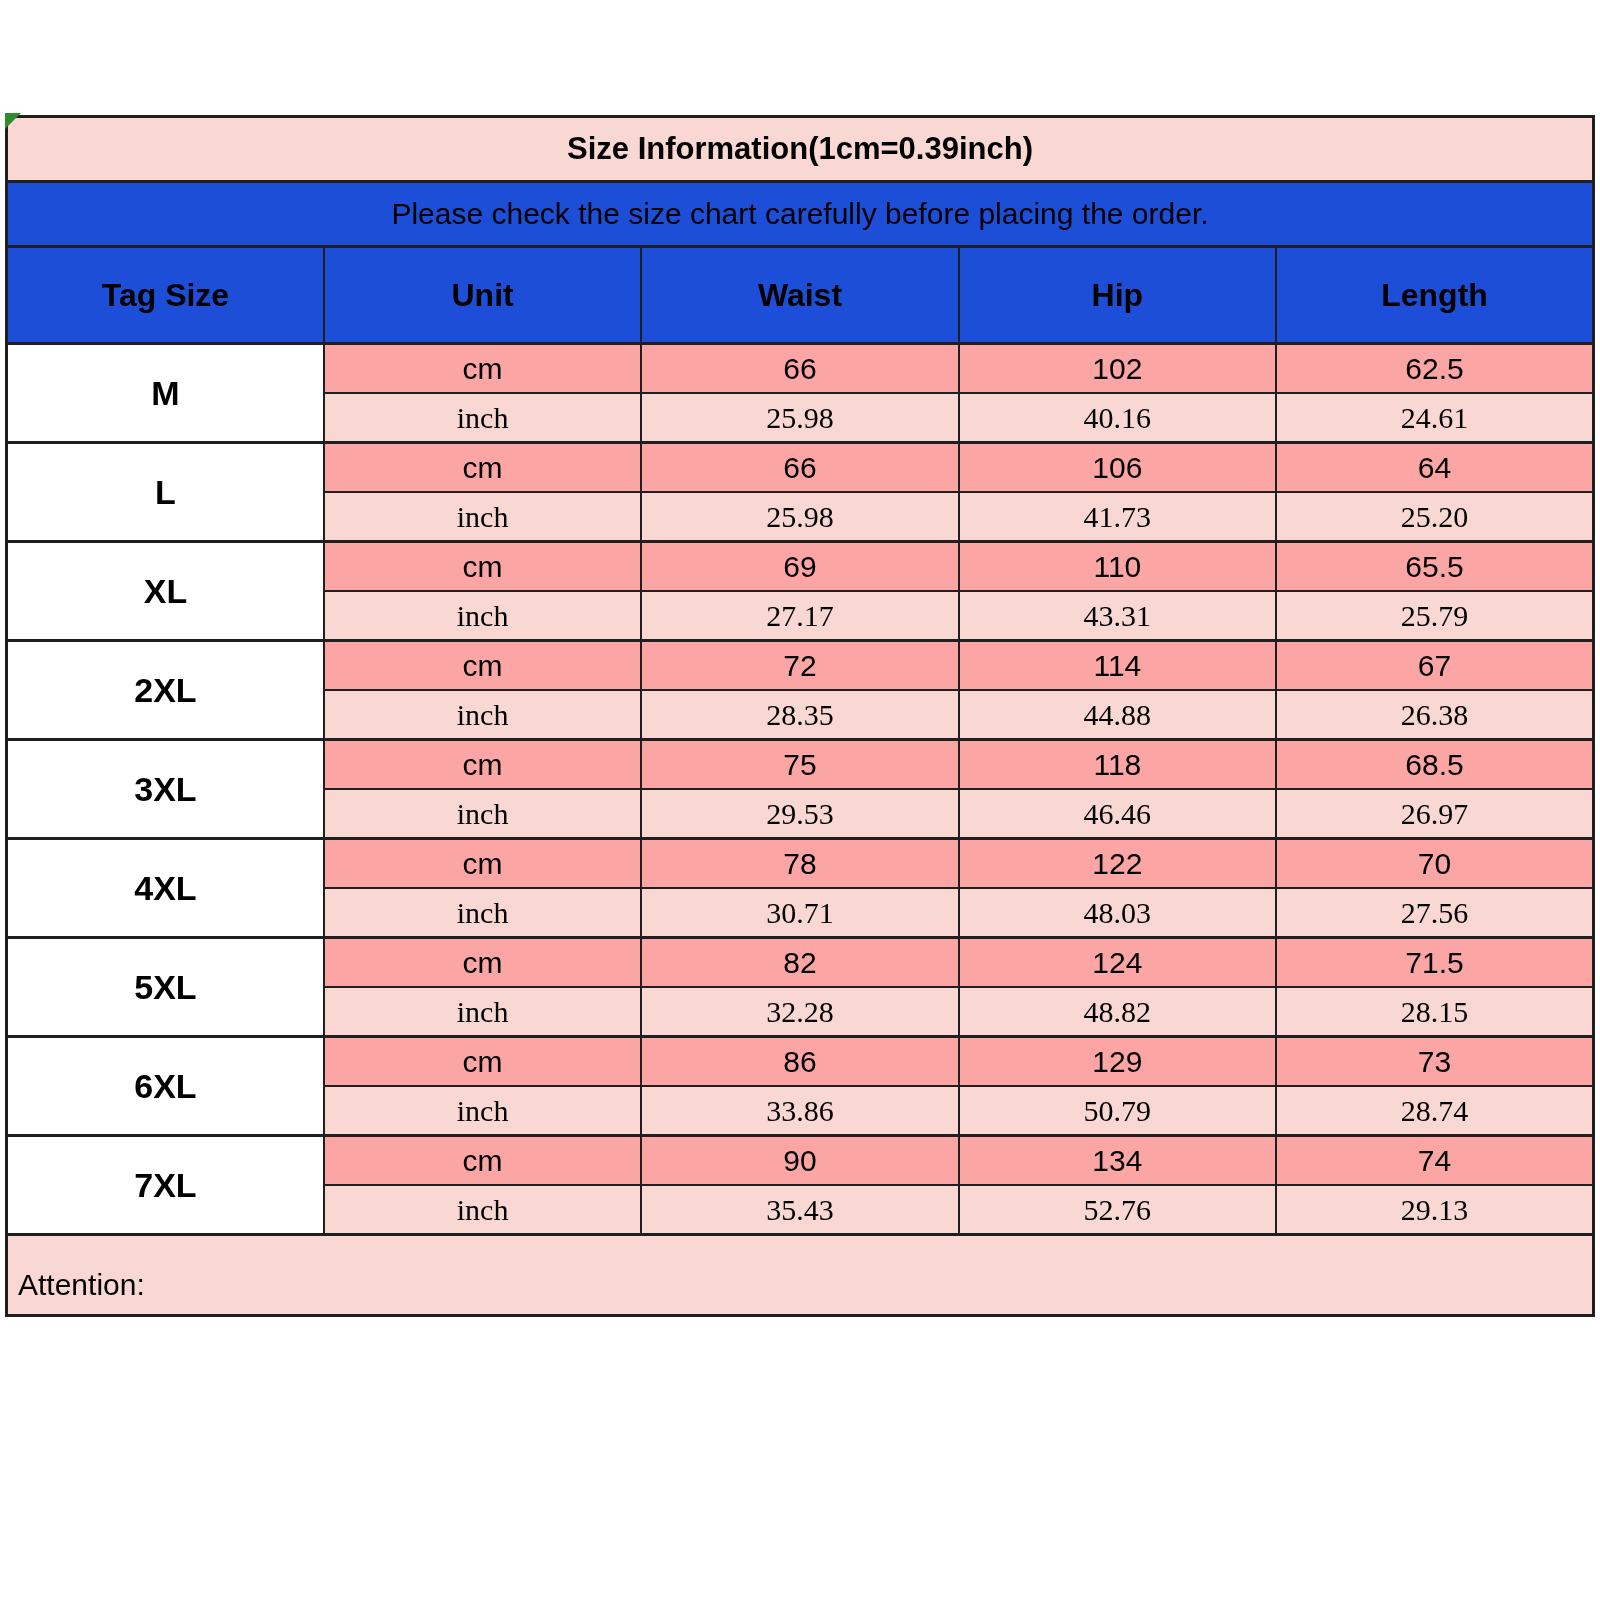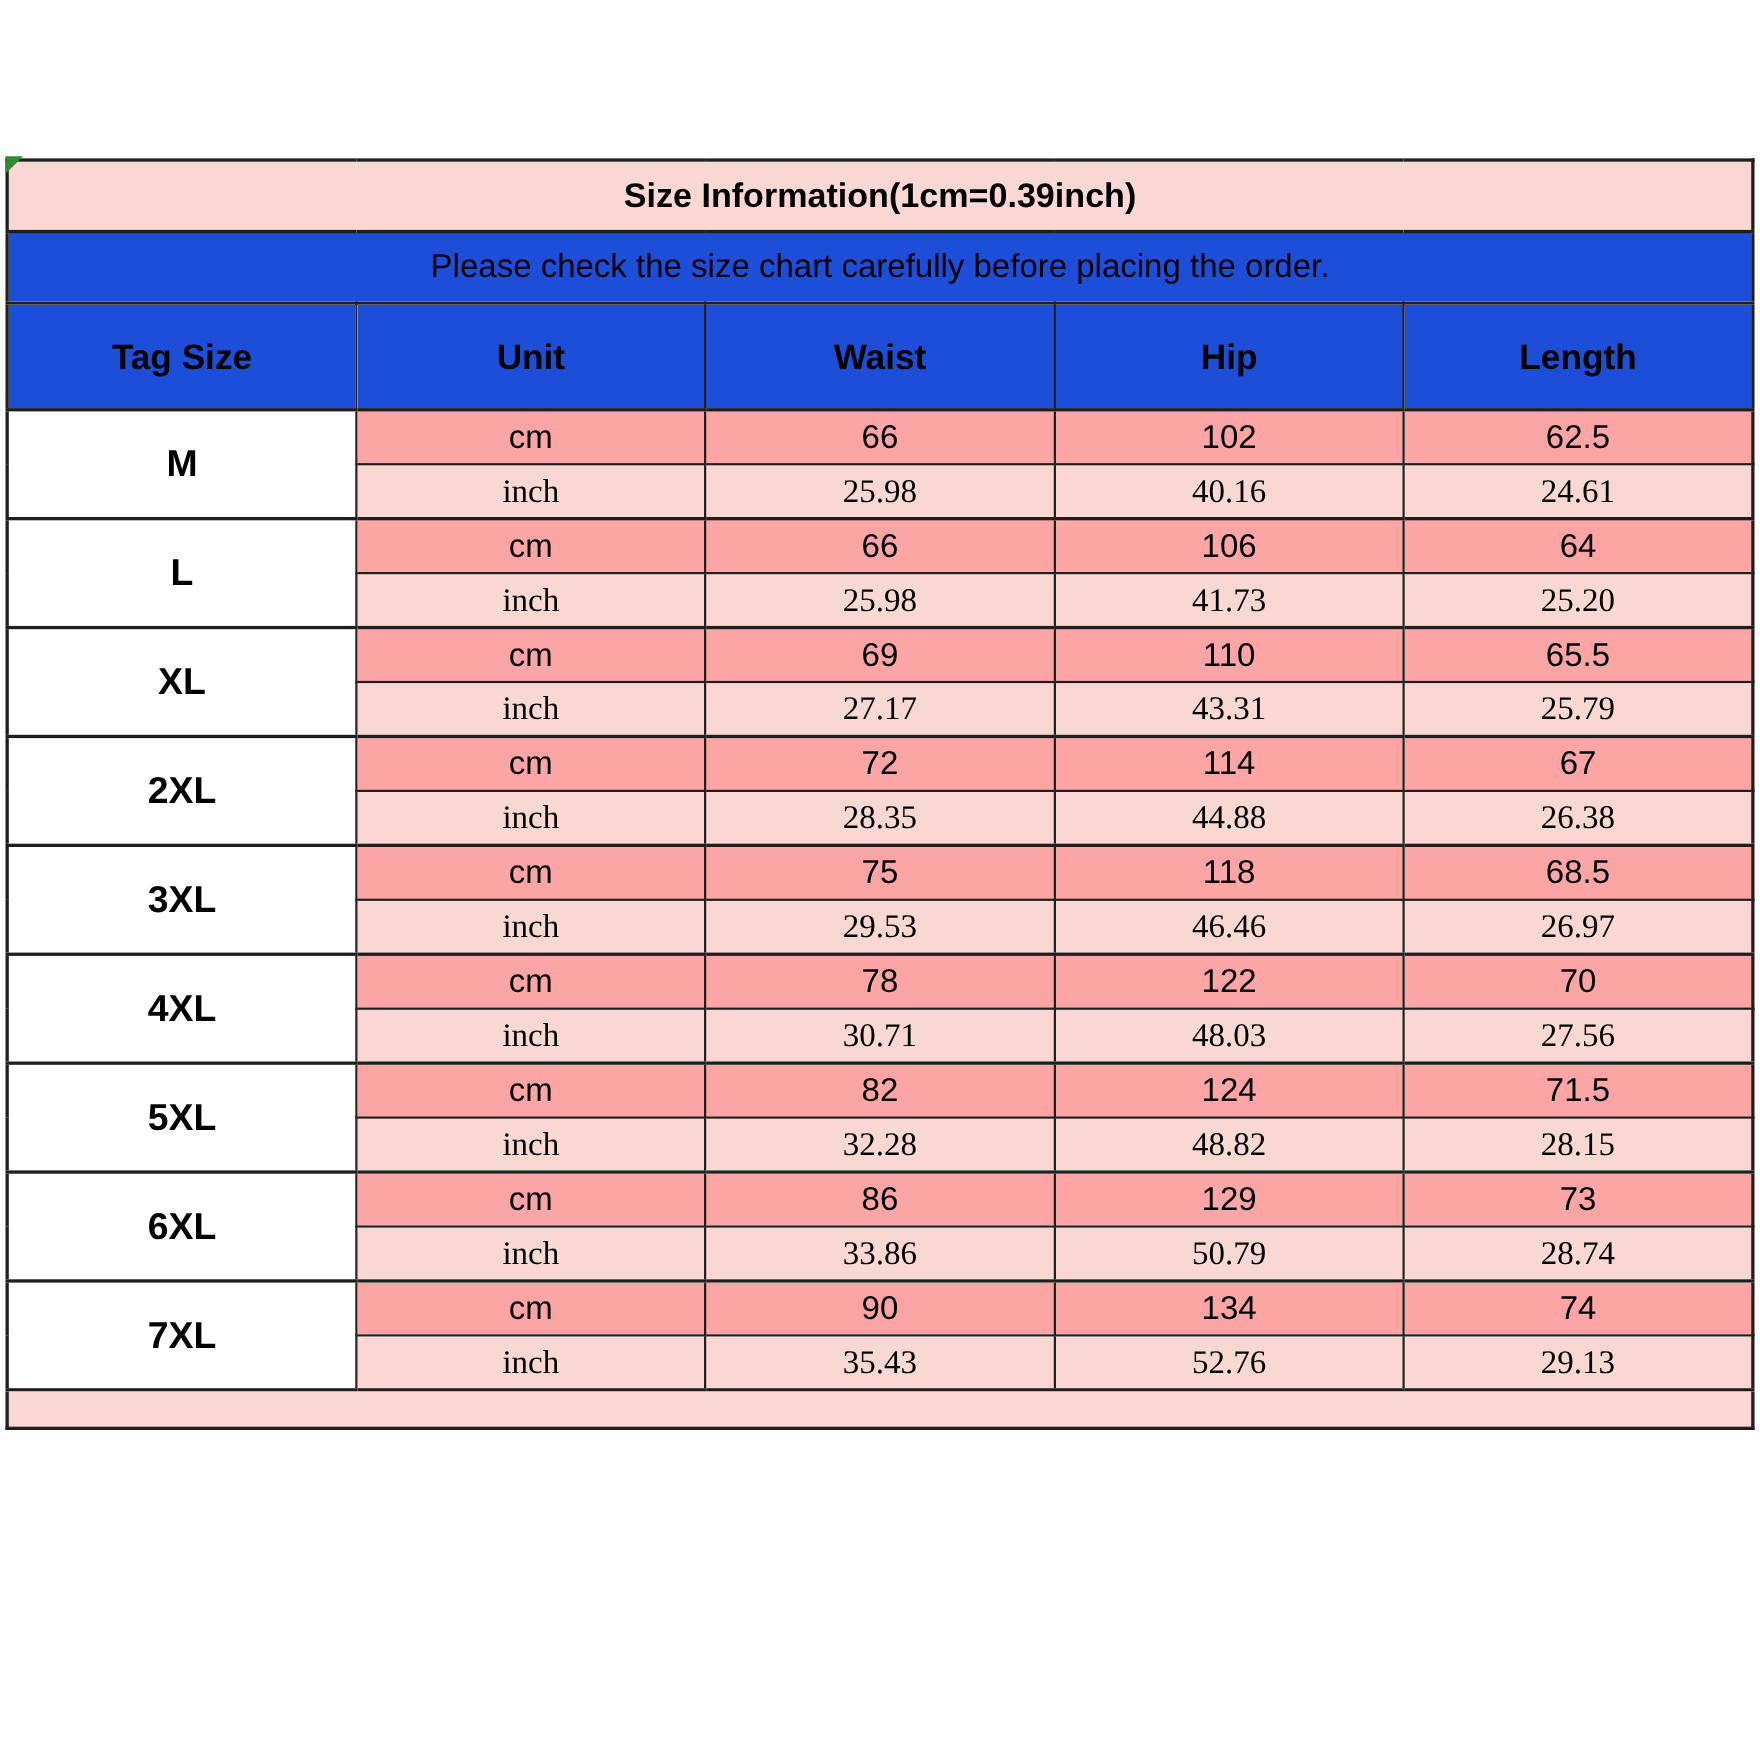--- a/index.html
+++ b/index.html
@@ -8,21 +8,21 @@
     background: #ffffff;
     width: 1600px;
     height: 1600px;
     font-family: "Liberation Sans", sans-serif;
     color: #000000;
     position: relative;
     overflow: hidden;
   }
   .sheet {
     position: absolute;
-    top: 144px;
+    top: 115px;
     left: 5px;
     width: 1590px;
   }
   .corner-triangle {
     position: absolute;
     top: -2px;
     left: 0;
     width: 0;
     height: 0;
     border-top: 16px solid #2e8b2e;
@@ -234,14 +234,15 @@
         </tr>
         <tr class="inch-row">
           <td>inch</td>
           <td>35.43</td>
           <td>52.76</td>
           <td>29.13</td>
         </tr>
       </tbody>
   </table>
   <div class="attention">
+    <div>Attention:</div>
   </div>
 </div>
 
 </body></html>

